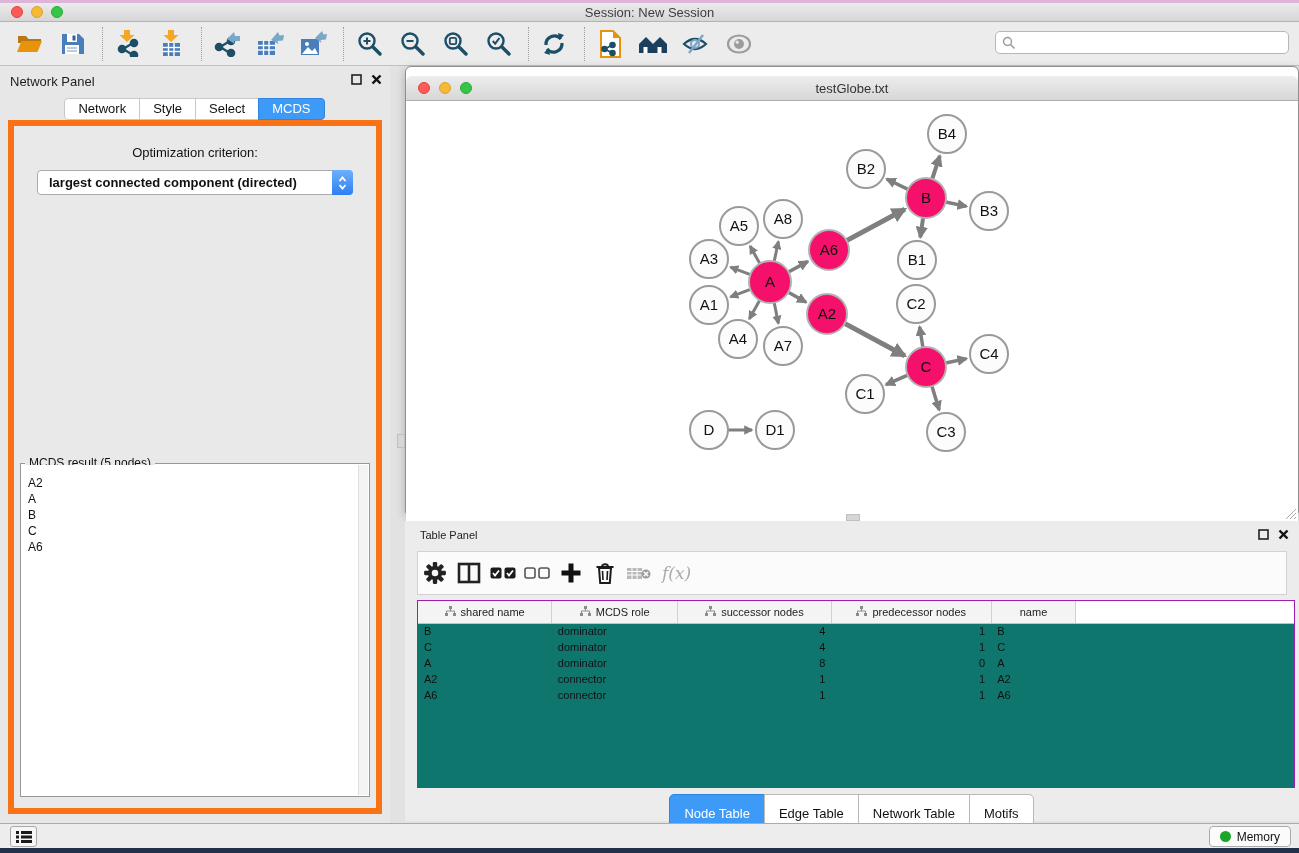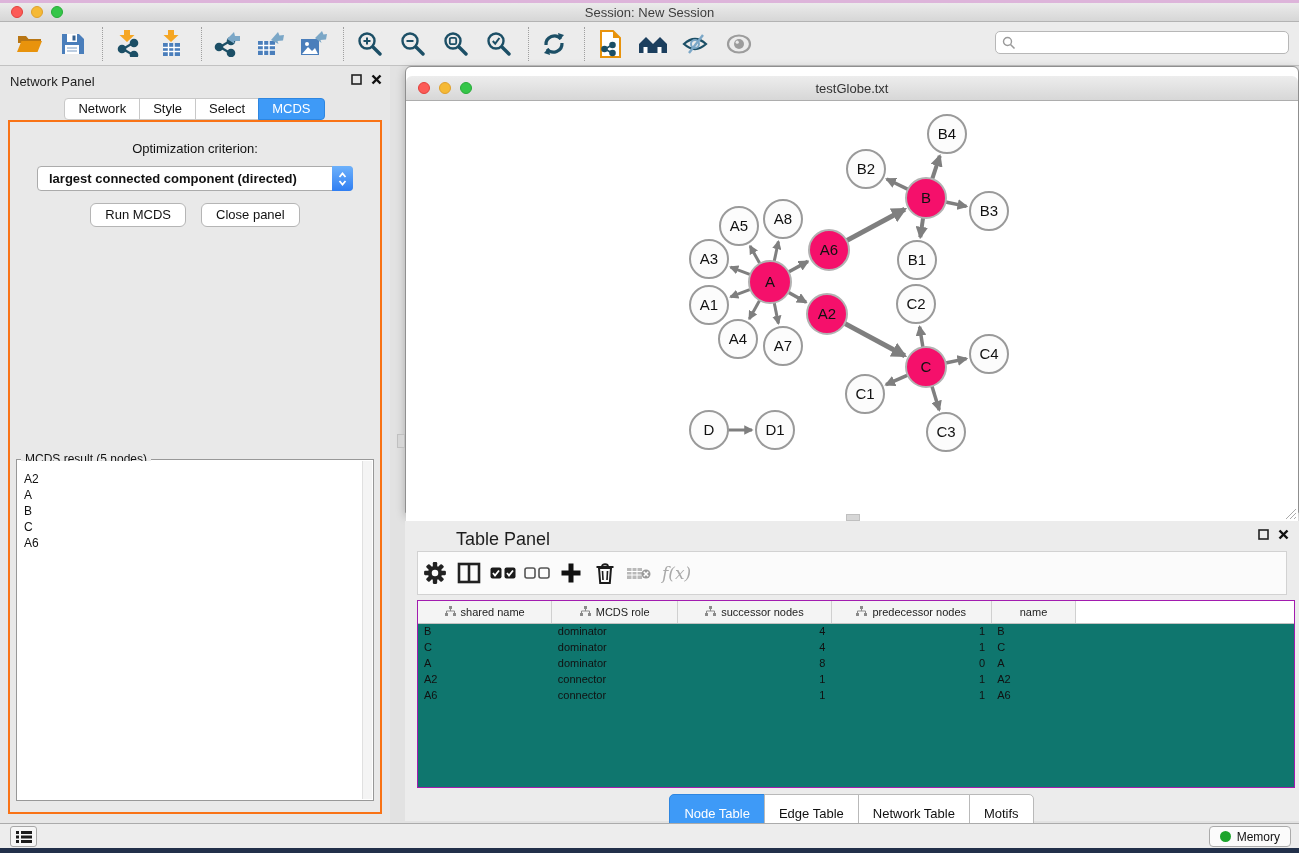--- a/index.html
+++ b/index.html
@@ -35,21 +35,21 @@
   .cp-header { position:relative; height:30px; }
   .cp-title { position:absolute; left:10px; top:8px; font-size:13px; color:#1d1d1d; }
   .panel-btns { position:absolute; right:8px; top:8px; display:flex; gap:9px; align-items:center; }
   .ctabs { position:absolute; top:32px; left:0; width:100%; display:flex; justify-content:center; }
   .ctab { font-size:13px; color:#111; background:#fff; border:1px solid #c8c8c8; padding:2px 13px;
     margin-left:-1px; line-height:16px; }
   .ctab:first-child { border-radius:4px 0 0 4px; }
   .ctab:last-child { border-radius:0 4px 4px 0; }
   .ctab.active { background:#3e9af7; color:#fff; border-color:#2e86e0; }
   .cp-body { position:absolute; left:8px; right:8px; top:54px; bottom:9px;
-    border:2px solid #f97316; background:#e9e9e9; }
+    border:6px solid #f97316; background:#e9e9e9; }
   .opt-label { text-align:center; margin-top:19px; font-size:13px; color:#111; }
   .dropdown { margin:10px auto 0 auto; width:316px; height:25px; background:#fff;
     border:1px solid #ababab; border-radius:4px; display:flex; align-items:center; position:relative; }
   .dropdown .dd-text { flex:1; font-size:13px; color:#111; padding-left:11px; white-space:nowrap;font-weight:bold; }
   .dd-stepper { width:21px; height:25px; margin-right:-1px; background:linear-gradient(#6db1fb,#2f7ef2);
     border-radius:0 4px 4px 0; display:flex; flex-direction:column; align-items:center; justify-content:center; color:#fff; }
   .dd-stepper svg { display:block; }
   .btn-row { display:flex; justify-content:center; gap:15px; margin-top:12px; }
   .mac-btn { background:#fff; border:1px solid #b5b5b5; border-radius:6px; font-size:13px; color:#111;
     padding:3px 14px; line-height:16px; }
@@ -70,21 +70,21 @@
   .net-titlebar { height:25px; background:linear-gradient(#ededed,#d7d7d7); border-bottom:1px solid #adadad;
     border-radius:6px 6px 0 0; position:relative; text-align:center; font-size:13px; color:#333; line-height:25px;margin-top:9px; }
   .net-lights { position:absolute; left:12px; top:6px; display:flex; gap:9px; }
   .net-canvas { position:relative; width:892px; height:420px; background:#fff; overflow:hidden; }
   .resize-grip { position:absolute; right:1px; bottom:1px; }
   .divider-handle-v { position:absolute; left:-9px; top:367px; width:8px; height:14px; background:#d6d6d6; border:1px solid #c0c0c0; }
   .divider-handle-h { position:absolute; left:440px; bottom:-9px; width:14px; height:7px; background:#d6d6d6; border:1px solid #c0c0c0; }
 
   
   .table-panel { position:absolute; left:15px; top:455px; width:894px; height:300px; background:#ececec; }
-  .tp-title { position:absolute; left:15px; top:8px; font-size:18px; color:#1d1d1d;margin-left:36px; }
+  .tp-title { position:absolute; left:15px; top:8px; font-size:11px; color:#1d1d1d; }
   .tp-btns { position:absolute; right:10px; top:8px; display:flex; gap:9px; align-items:center; }
   .tp-toolbar { position:absolute; left:12px; top:30px; width:870px; height:44px; background:#fbfbfb;
     border:1px solid #d2d2d2; display:flex; align-items:center; }
   .tp-tool { width:34px; height:30px; display:flex; align-items:center; justify-content:center; }
   .fx-label { font-family:"DejaVu Serif", serif; font-style:italic; font-size:17px; color:#a9a9a9; margin-left:6px; }
   .data-table-wrap { position:absolute; left:12px; top:79px; width:878px; height:188px;
     background:#0f766e; border:1px solid #a21caf; overflow:hidden; }
   table.data { border-collapse:collapse; table-layout:fixed; }
   table.data th { background:#f4f4f4; border-right:1px solid #d0d0d0; border-bottom:1px solid #c2c2c2;
     font-weight:normal; font-size:11px; color:#222; height:22px; padding:0 4px; white-space:nowrap; }
@@ -306,24 +306,20 @@
     <div class="cp-body">
       <div class="opt-label">Optimization criterion:</div>
       <div class="dropdown">
         <span class="dd-text">largest connected component (directed)</span>
         <span class="dd-stepper">
           <svg width="9" height="14" viewBox="0 0 9 14">
             <polyline points="1.5,5 4.5,1.5 7.5,5" fill="none" stroke="#fff" stroke-width="1.8"></polyline>
             <polyline points="1.5,9 4.5,12.5 7.5,9" fill="none" stroke="#fff" stroke-width="1.8"></polyline>
           </svg>
         </span>
-      </div>
-      <div class="btn-row">
-        <button class="mac-btn">Run MCDS</button>
-        <button class="mac-btn">Close panel</button>
       </div>
       <div class="result-box">
         <span class="result-legend">MCDS result (5 nodes)</span>
         <div class="result-list">
             <div class="result-item">A2</div>
             <div class="result-item">A</div>
             <div class="result-item">B</div>
             <div class="result-item">C</div>
             <div class="result-item">A6</div>
           </div>

